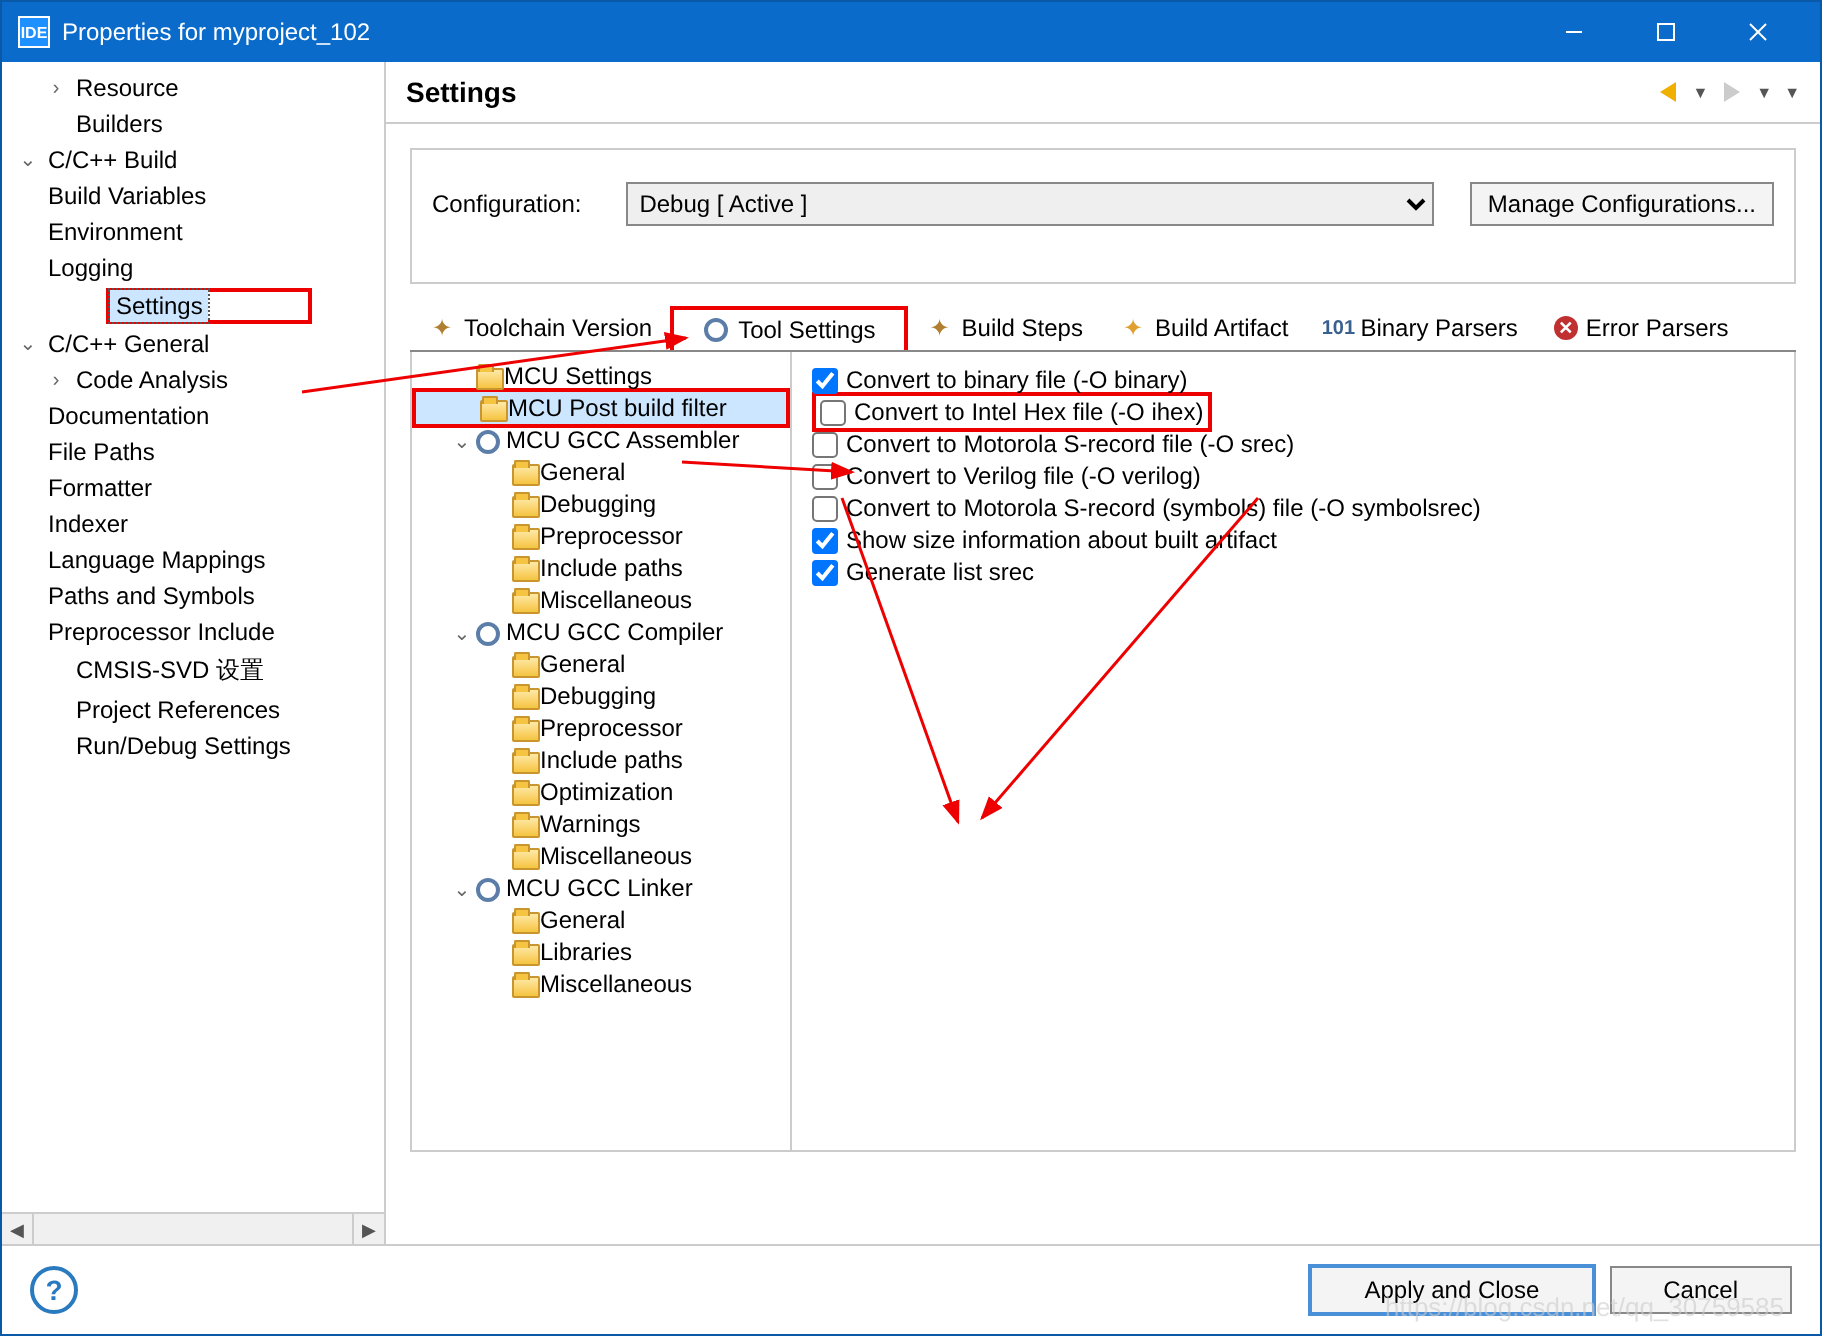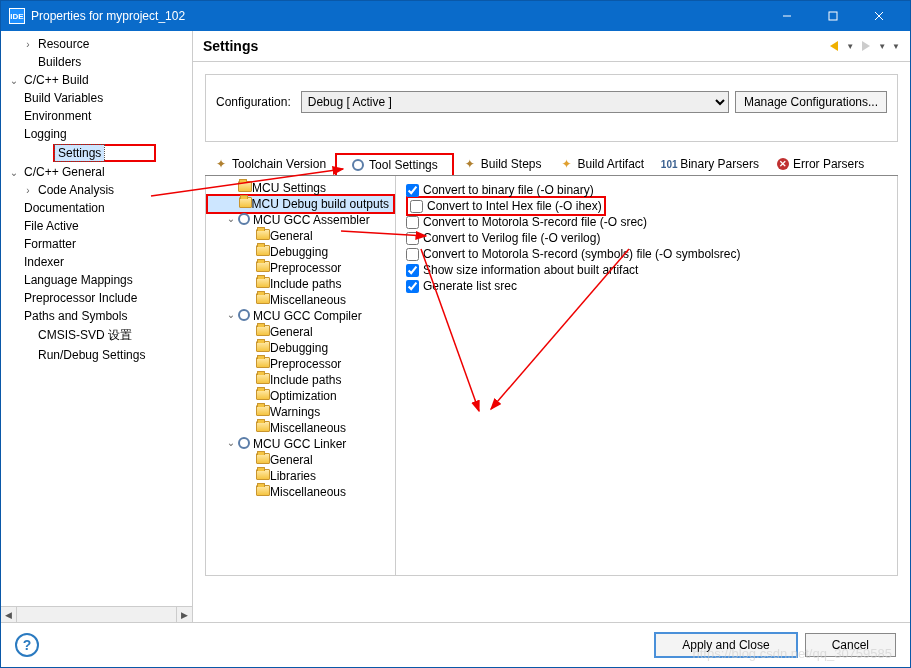--- a/index.html
+++ b/index.html
@@ -26,31 +26,31 @@
 .hscroll .lar{left:0;border-right:1px solid #ccc}
 .hscroll .rar{right:0;border-left:1px solid #ccc}
 .main{flex:1;display:flex;flex-direction:column;overflow:hidden}
 .header{display:flex;align-items:center;padding:6px 10px;border-bottom:1px solid #ccc}
 .header h2{font-size:14px;font-weight:bold;flex:1}
 .navbtn{width:20px;height:18px;margin-left:2px;display:flex;align-items:center;justify-content:center}
 .arrow-l{width:0;height:0;border-top:5px solid transparent;border-bottom:5px solid transparent;border-right:8px solid #f0b000}
 .arrow-r{width:0;height:0;border-top:5px solid transparent;border-bottom:5px solid transparent;border-left:8px solid #ccc}
 .dd{font-size:8px;color:#555;margin-left:2px}
 .content{flex:1;overflow:auto;padding:12px}
-.configrow{border:1px solid #ccc;padding:16px 10px 28px 10px;display:flex;align-items:center;gap:6px;margin-bottom:10px}
+.configrow{border:1px solid #ccc;padding:16px 10px 28px 10px;display:flex;align-items:center;gap:18px;margin-bottom:10px}
 .configrow label{margin-right:4px}
 .configrow select{flex:1;padding:2px;border:1px solid #888}
 .configrow button{padding:3px 8px;border:1px solid #888;background:#f4f4f4}
 .tabbar{display:flex;border-bottom:1px solid #888;align-items:flex-end;overflow:hidden}
 .tab{padding:4px 8px;display:flex;align-items:center;gap:4px;border:1px solid transparent;border-bottom:none;white-space:nowrap;cursor:pointer}
 .tab .ticon{width:14px;height:14px;display:flex;align-items:center;justify-content:center}
 .tab.hl{border:2px solid #e00;border-bottom:none;padding:3px 14px}
 .settings-area{border:1px solid #ccc;border-top:none;height:400px;display:flex}
 .tooltree{width:190px;border-right:1px solid #ccc;overflow:auto;padding:4px 0}
-.tooltree .tn{display:flex;align-items:flex-start;padding:1px 4px;white-space:nowrap;cursor:pointer}
+.tooltree .tn{display:flex;align-items:flex-end;padding:1px 4px;white-space:nowrap;cursor:pointer}
 .tooltree .tw{width:14px;text-align:center;color:#666;font-size:10px}
 .tooltree .sel{background:#cde6ff}
 .tooltree .sel.hl{border:2px solid #e00;margin:-2px 0}
 .tooltree .i1{padding-left:18px}
 .tooltree .i2{padding-left:36px}
 .options{flex:1;padding:6px 10px;overflow:auto}
 .opt{display:flex;align-items:center;padding:1px 0;gap:4px}
 .opt input{margin:0}
 .opt.hl{border:2px solid #e00;margin:-2px 0;padding:1px 2px;width:fit-content}
 .footer{border-top:1px solid #ccc;padding:10px 14px;display:flex;align-items:center}
@@ -127,45 +127,49 @@
           <div class="node ind2" style="padding-left: 34px;">
             <span class="tw" style="margin-left: -14px;">›</span>
             <span class="lbl">Code Analysis</span>
           </div>
           <div class="node ind2">
             <span class="tw"></span>
             <span class="lbl">Documentation</span>
           </div>
           <div class="node ind2">
             <span class="tw"></span>
-            <span class="lbl">File Active</span>
+            <span class="lbl">File Paths</span>
           </div>
           <div class="node ind2">
             <span class="tw"></span>
             <span class="lbl">Formatter</span>
           </div>
           <div class="node ind2">
             <span class="tw"></span>
             <span class="lbl">Indexer</span>
           </div>
           <div class="node ind2">
             <span class="tw"></span>
             <span class="lbl">Language Mappings</span>
           </div>
           <div class="node ind2">
             <span class="tw"></span>
+            <span class="lbl">Paths and Symbols</span>
+          </div>
+          <div class="node ind2">
+            <span class="tw"></span>
             <span class="lbl">Preprocessor Include</span>
           </div>
-          <div class="node ind2">
-            <span class="tw"></span>
-            <span class="lbl">Paths and Symbols</span>
-          </div>
           <div class="node ind1">
             <span class="tw"></span>
             <span class="lbl">CMSIS-SVD 设置</span>
+          </div>
+          <div class="node ind1">
+            <span class="tw"></span>
+            <span class="lbl">Project References</span>
           </div>
           <div class="node ind1">
             <span class="tw"></span>
             <span class="lbl">Run/Debug Settings</span>
           </div>
         </div>
       <div class="hscroll">
         <div class="lar">◀</div>
           <div class="rar">▶</div>
       </div>
@@ -224,21 +228,21 @@
         <div class="settings-area">
           <div class="tooltree" id="tooltree">
               <div class="tn i1">
                 <span class="tw"></span>
                 <span class="folder-icon"></span> 
                 <span>MCU Settings</span>
               </div>
               <div class="tn i1 sel hl">
                 <span class="tw"></span>
                 <span class="folder-icon"></span> 
-                <span>MCU Debug build outputs</span>
+                <span>MCU Post build filter</span>
               </div>
               <div class="tn i1">
                 <span class="tw">⌄</span>
                 <span class="gear-icon" style="margin-right:3px"></span>
                 <span>MCU GCC Assembler</span>
               </div>
               <div class="tn i2">
                 <span class="tw"></span>
                 <span class="folder-icon"></span> 
                 <span>General</span>

